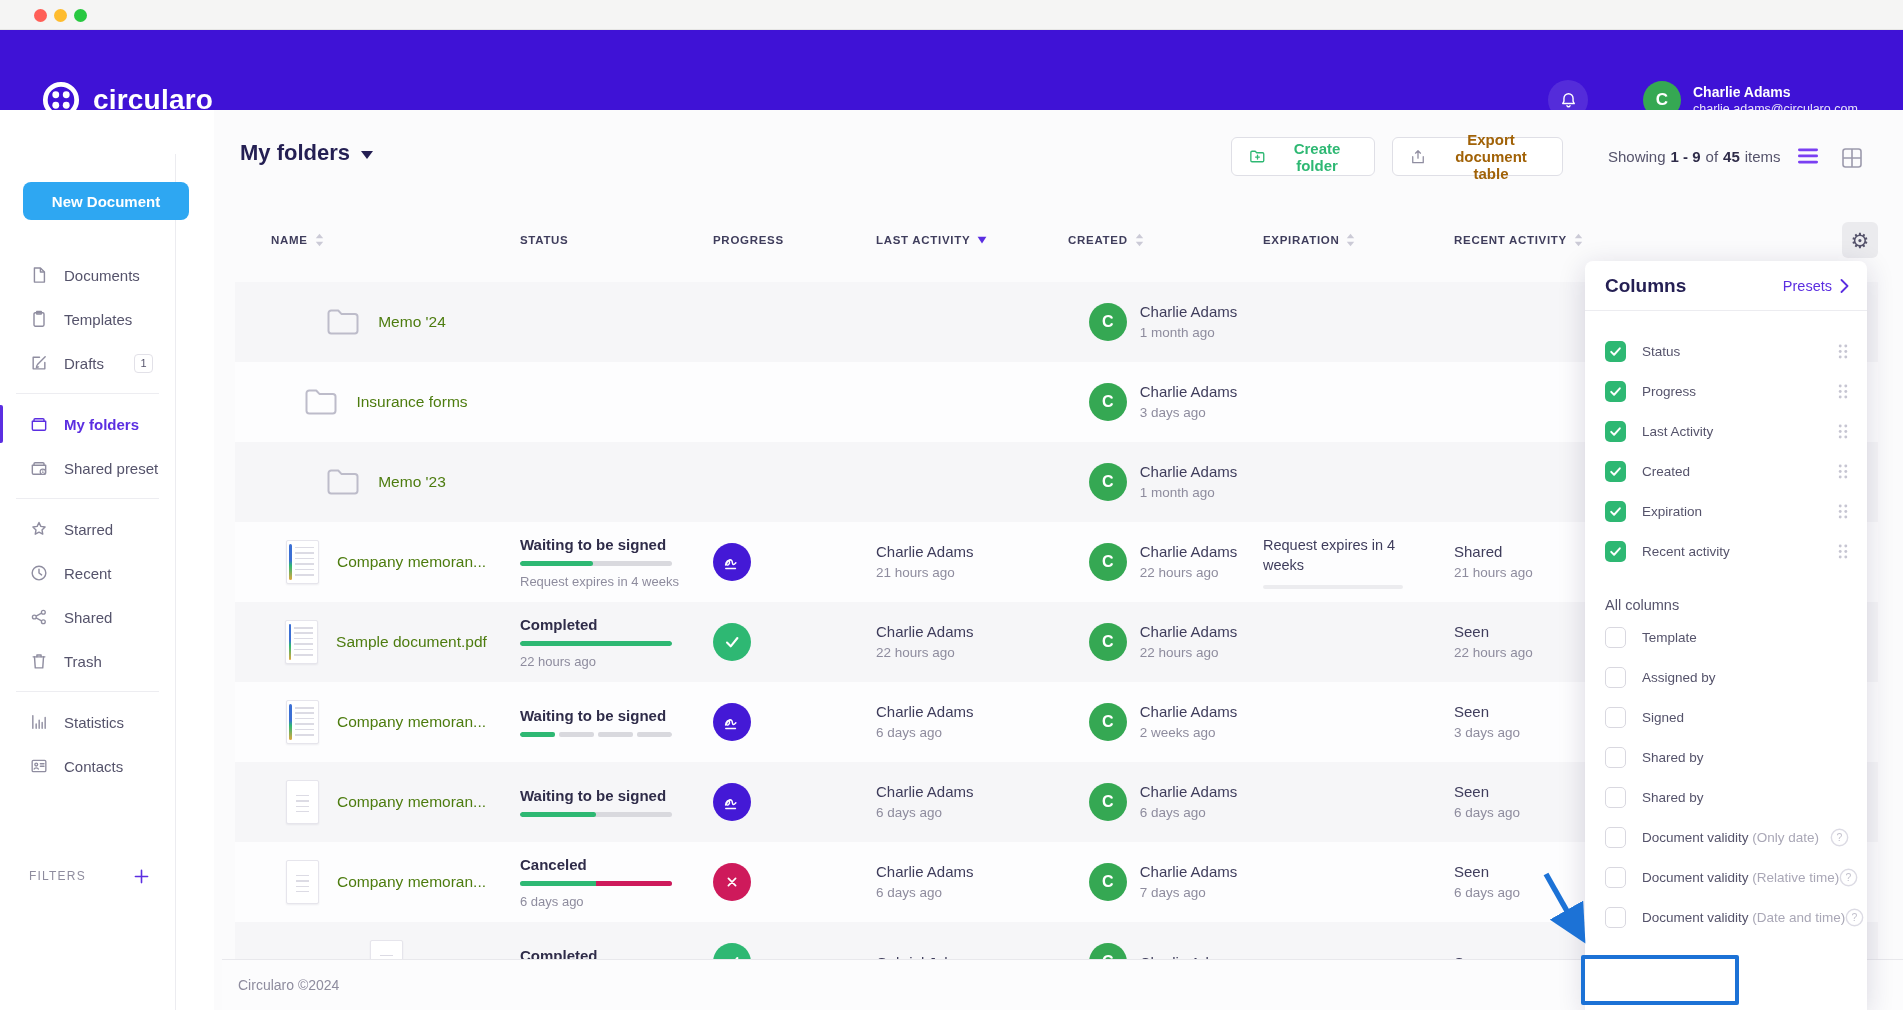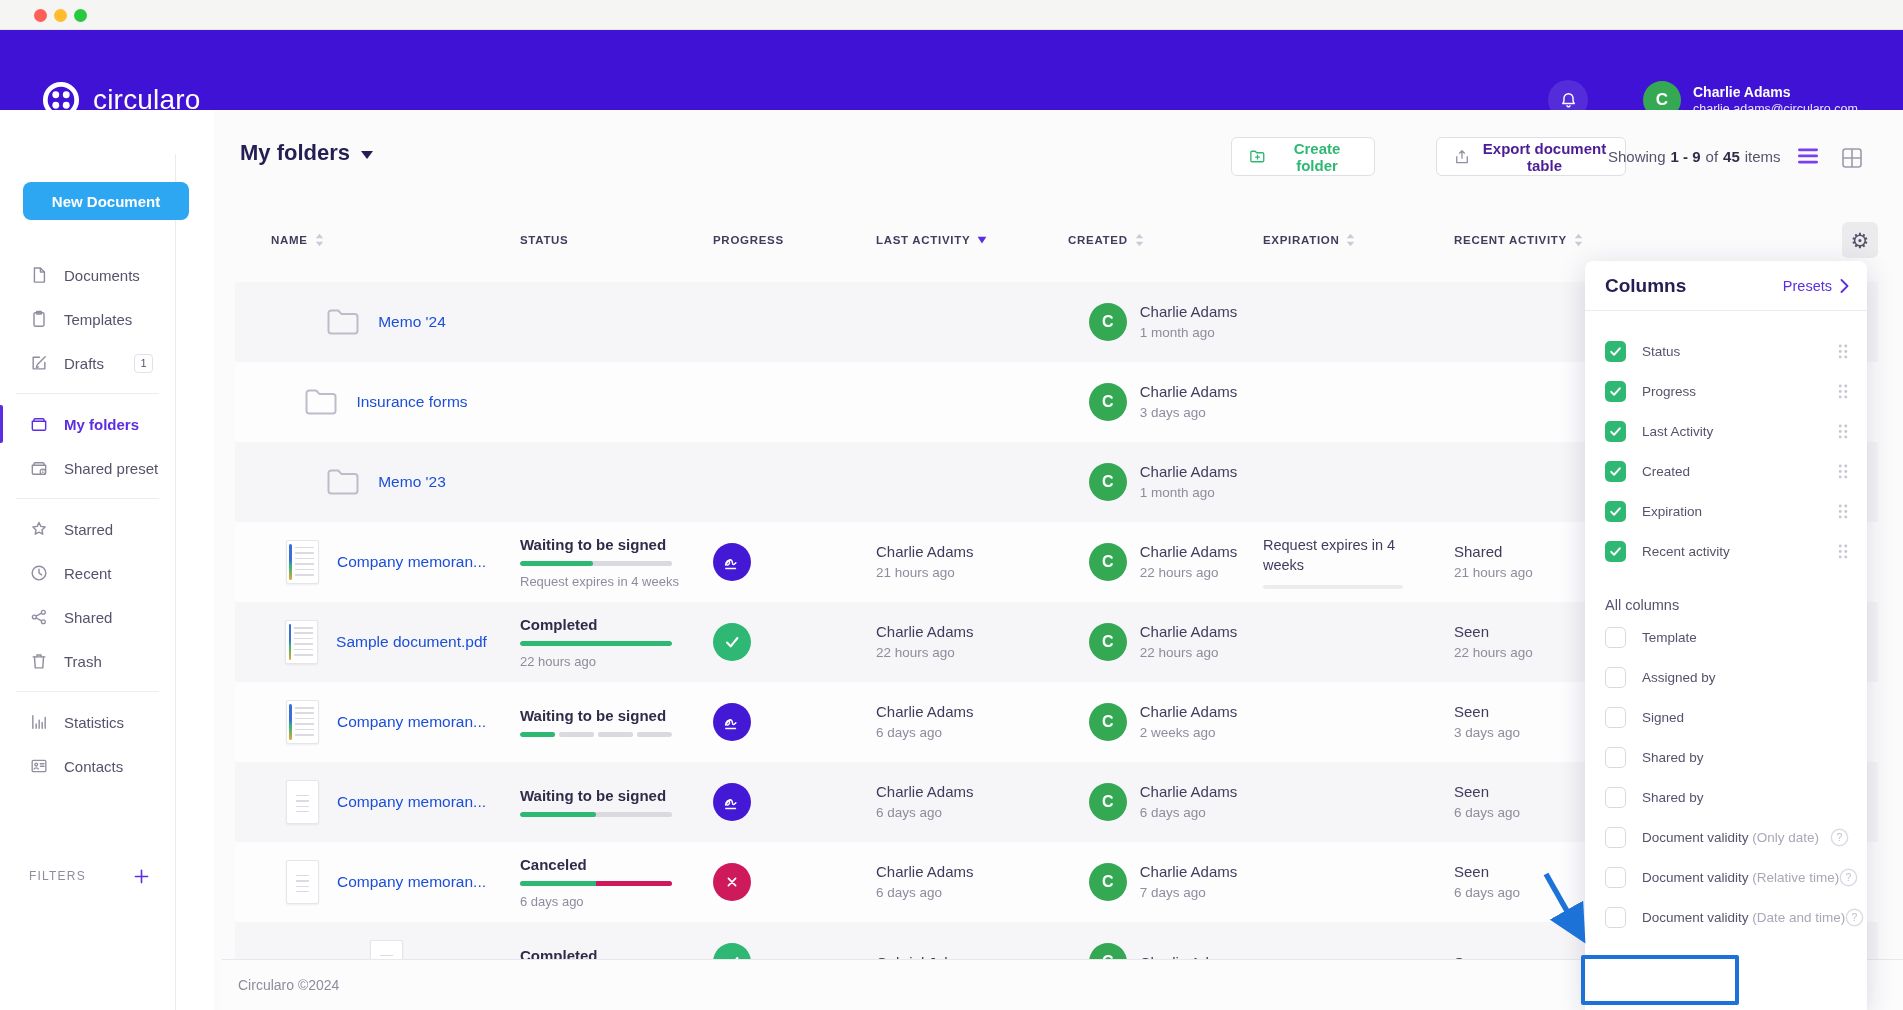--- a/index.html
+++ b/index.html
@@ -9,21 +9,21 @@
   
   .titlebar { position:absolute; left:0; top:0; width:100%; height:30px; background:#F5F5F4; border-bottom:1px solid #E6E6E4; }
   .tl-dot { position:absolute; top:9px; width:13px; height:13px; border-radius:50%; }
   .tl-red { left:34px; background:#FF5F57; }
   .tl-yellow { left:54px; background:#FEBC2E; }
   .tl-green { left:74px; background:#28C840; }
 
   
   .app-header { position:absolute; left:0; top:30px; width:100%; height:80px; background:var(--header-purple,#3F12D6); }
   .logo { position:absolute; left:42px; top:51px; display:flex; align-items:center; gap:13px; }
-  .brand { color:#fff; font-size:28px; font-weight:400; letter-spacing:.2px; }
+  .brand { color:#fff; font-size:28px; font-weight:700; letter-spacing:.2px; }
   .search-box { position:absolute; left:238px; top:52px; width:563px; height:38px; border-radius:4px; background:rgba(255,255,255,.13); display:flex; align-items:center; padding:0 14px; }
   .search-box input { flex:1; background:transparent; border:none; outline:none; color:#fff; font-size:15px; margin-left:12px; font-family:inherit; }
   .search-box input::placeholder { color:rgba(228,220,255,.78); }
   .search-split { width:1px; height:22px; background:rgba(255,255,255,.18); margin:0 13px 0 8px; }
   .bell-btn { position:absolute; left:1548px; top:50px; width:40px; height:40px; border-radius:50%; background:rgba(255,255,255,.11); display:flex; align-items:center; justify-content:center; cursor:pointer; }
   .user-chip { position:absolute; left:1643px; top:51px; display:flex; align-items:center; cursor:pointer; }
   .avatar { width:38px; height:38px; border-radius:50%; background:var(--avatar-green,#35A853); color:#fff; font-weight:700; display:flex; align-items:center; justify-content:center; }
   .user-texts { margin-left:12px; }
   .user-name { color:#fff; font-size:14px; font-weight:700; line-height:17px; }
   .user-email { color:rgba(255,255,255,.88); font-size:12.5px; line-height:16px; }
@@ -42,39 +42,39 @@
   .sb-filters { position:absolute; top:700px; left:0; right:0; height:44px; display:flex; align-items:center; padding:0 26px 0 29px; }
   .filters-label { font-size:12px; letter-spacing:1.2px; color:#8E8C9E; }
   .filters-plus { margin-left:auto; cursor:pointer; display:flex; }
 
   
   .main { position:absolute; left:214px; top:110px; right:0; bottom:0; background:#FBFBFC; }
   .page-title { position:absolute; left:26px; top:30px; font-size:22px; font-weight:800; color:#241F53; display:flex; align-items:center; gap:11px; cursor:pointer; }
   .tri-down-dark { width:0; height:0; border-left:6px solid transparent; border-right:6px solid transparent; border-top:8px solid #241F53; margin-top:3px; }
   .btn { position:absolute; top:27px; height:39px; background:#fff; border:1px solid #DFDFE6; border-radius:6px; display:flex; align-items:center; gap:9px; padding:0 16px; font-size:15px; cursor:pointer; font-family:inherit; }
   .btn-create { left:1017px; width:144px; color:var(--green,#2EB873); font-weight:700; }
-  .btn-export { left:1178px; width:190px; color:#4c1d95; font-weight:600;margin-left:44px; }
+  .btn-export { left:1178px; width:171px; color:#a16207; font-weight:600; }
   .showing { position:absolute; left:1394px; top:27px; height:39px; display:flex; align-items:center; gap:5px; font-size:15px; color:#55536B; }
   .showing b { color:#2F2C49; }
   .view-toggle { position:absolute; top:38px; cursor:pointer; display:flex; }
   .view-list { left:1584px; }
   .view-grid { left:1628px; }
 
   
   .thead { position:absolute; left:21px; right:25px; top:112px; height:36px; }
   .th { position:absolute; top:0; height:36px; display:flex; align-items:center; gap:7px; font-size:11.5px; font-weight:700; letter-spacing:.7px; color:#3F3D5C; cursor:pointer; }
   .gear-btn { position:absolute; right:0; top:0; width:36px; height:36px; background:#EBEBEE; border-radius:6px; display:flex; align-items:center; justify-content:center; cursor:pointer; color:#55536B; font-size:21px; line-height:1; }
 
   
   .rows { position:absolute; left:21px; right:25px; top:172px; bottom:0; }
   .row { position:absolute; left:0; right:0; height:80px; background:#FDFDFE; }
   .row.zebra { background:#F6F6F8; }
   .cell { position:absolute; top:0; height:80px; display:flex; flex-direction:column; justify-content:center; }
   .c-name { left:36px; flex-direction:row; align-items:center; gap:18px; width:230px; }
-  .name-txt { font-size:15.5px; color:#1d4ed8; white-space:nowrap; }
+  .name-txt { font-size:15.5px; color:#4d7c0f; white-space:nowrap; }
   .c-status { left:285px; width:170px; }
   .st-label { font-size:15px; font-weight:700; color:#2F2C49; }
   .bar { width:152px; height:5px; border-radius:3px; background:#D9D9DE; margin-top:8px; overflow:hidden; position:relative; }
   .bar .fill { display:block; height:100%; background:var(--green,#2EB873); border-radius:3px; }
   .bar.seg { background:transparent; display:flex; gap:4px; }
   .bar.seg span { flex:1; background:#D9D9DE; border-radius:2px; }
   .bar.seg span.on { background:var(--green,#2EB873); }
   .bar.split { display:flex; }
   .bar.split .g { background:var(--green,#2EB873); height:100%; }
   .bar.split .r { background:var(--cancel-red,#CE1A5B); height:100%; flex:1; }

